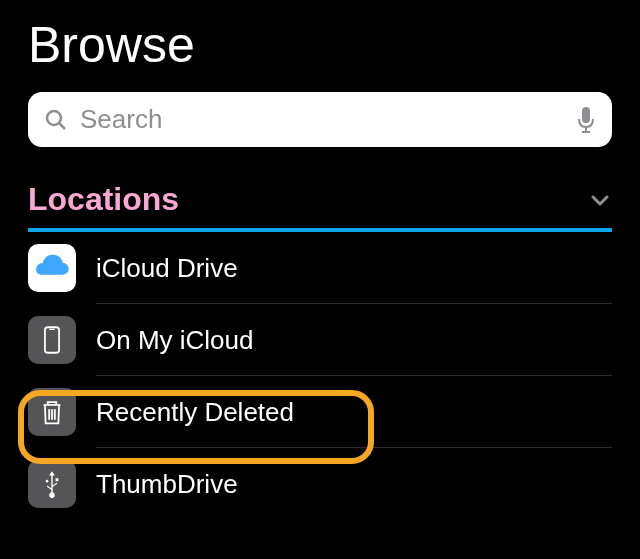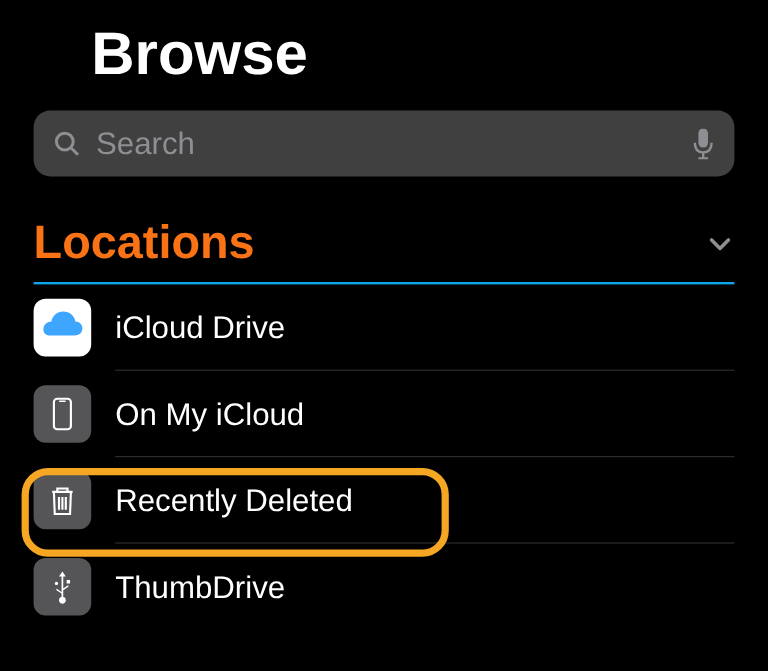--- a/index.html
+++ b/index.html
@@ -13,30 +13,29 @@
       background: #000000;
       font-family: -apple-system, BlinkMacSystemFont, 'Segoe UI', Helvetica, Arial, sans-serif;
       color: #ffffff;
       overflow: hidden;
     }
     .container {
       padding: 0 28px;
     }
     .page-title {
       font-size: 50px;
-      font-weight: 700;
+      font-weight: 400;
       padding-top: 16px;
       padding-bottom: 18px;
       color: #ffffff;
-      margin-left: 48px;
     }
     .search-bar {
       display: flex;
       align-items: center;
-      background: #404040;
+      background: #ffffff;
       border-radius: 14px;
       padding: 12px 16px;
       margin-bottom: 34px;
     }
     .search-icon {
       width: 24px;
       height: 24px;
       margin-right: 12px;
       flex-shrink: 0;
     }
@@ -56,30 +55,30 @@
       height: 26px;
       flex-shrink: 0;
     }
     .section-header {
       display: flex;
       align-items: center;
       justify-content: space-between;
       padding-bottom: 10px;
     }
     .section-title {
-      font-size: 39px;
+      font-size: 32px;
       font-weight: 700;
-      color: #f97316;
+      color: #f9a8d4;
     }
     .chevron-down {
       width: 24px;
       height: 24px;
     }
     .list {
-      border-top: 2px solid #0ea5e9;
+      border-top: 4px solid #0ea5e9;
     }
     .list-item {
       display: flex;
       align-items: center;
       padding: 12px 0;
       position: relative;
     }
     .list-item::after {
       content: '';
       position: absolute;

